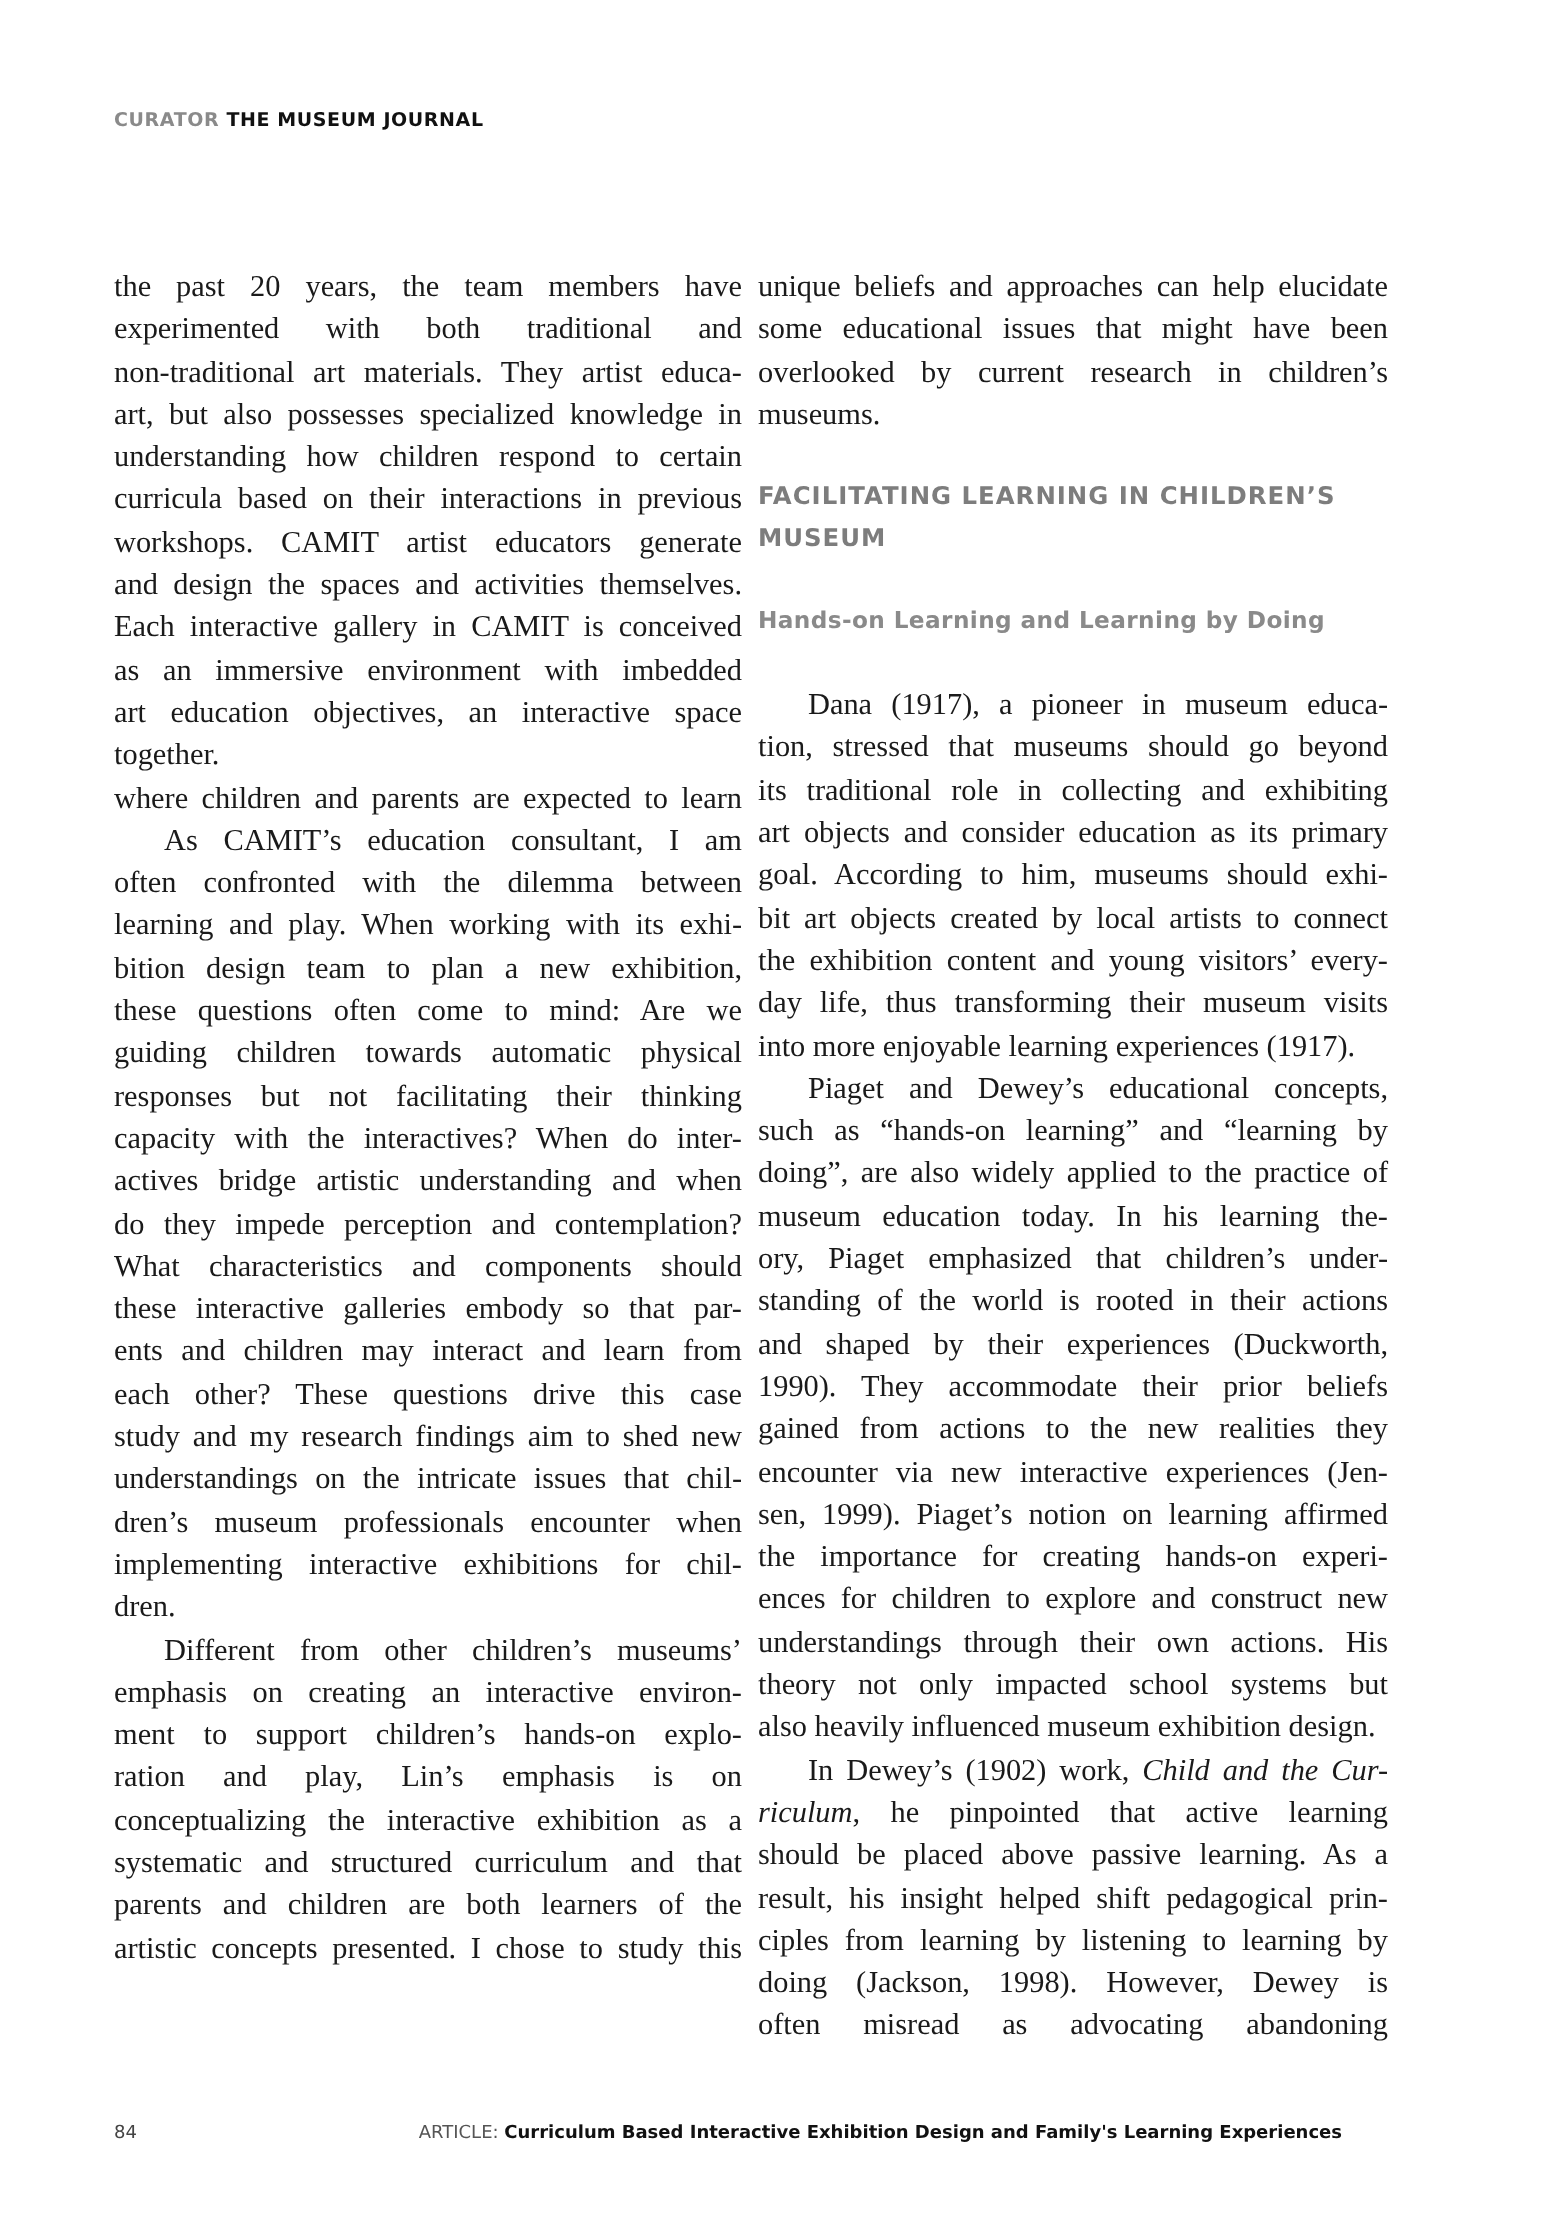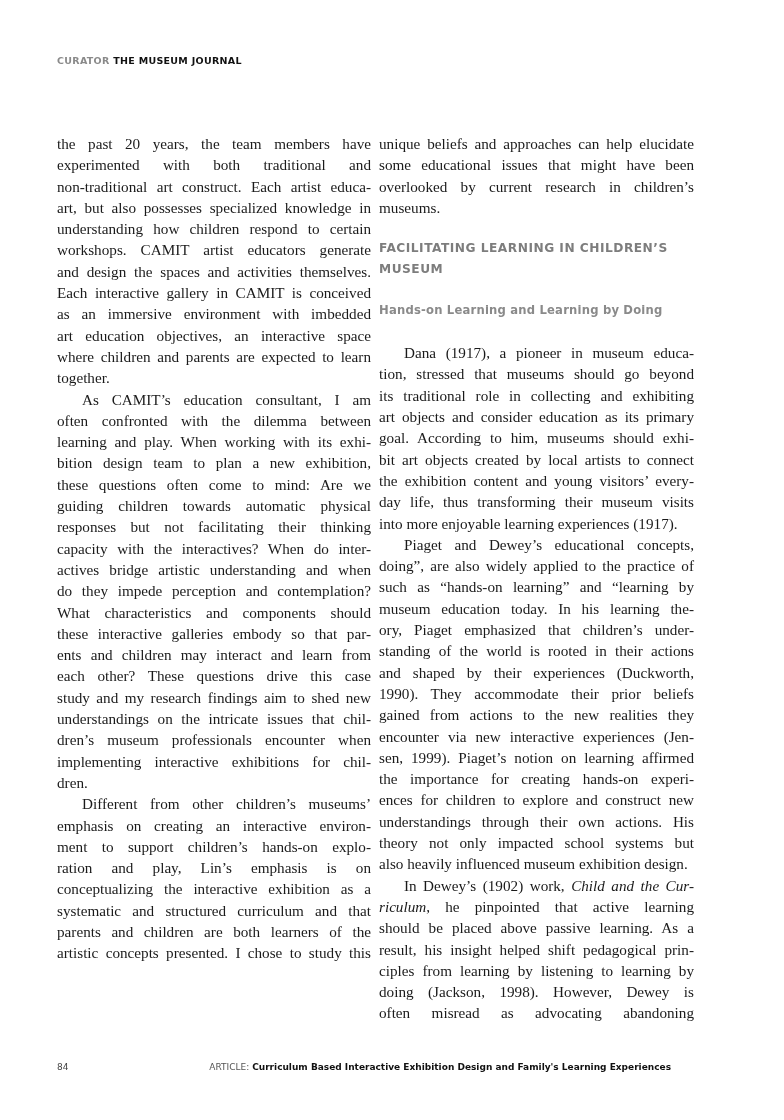--- a/index.html
+++ b/index.html
@@ -26,30 +26,31 @@
 <body>
 
 <div class="running-head">
   <span class="journal-name">CURATOR</span>
   <span class="journal-sub">THE MUSEUM JOURNAL</span>
 </div>
 
 <div class="col left" id="left-col">
     <div class="line">the past 20 years, the team members have</div>
     <div class="line">experimented with both traditional and</div>
-    <div class="line">non-traditional art construct. Each artist educa-</div>
+    <div class="line">non-traditional art materials. They artist educa-</div>
     <div class="line">art, but also possesses specialized knowledge in</div>
     <div class="line">understanding how children respond to certain</div>
+    <div class="line">curricula based on their interactions in previous</div>
     <div class="line">workshops. CAMIT artist educators generate</div>
     <div class="line">and design the spaces and activities themselves.</div>
     <div class="line">Each interactive gallery in CAMIT is conceived</div>
     <div class="line">as an immersive environment with imbedded</div>
     <div class="line">art education objectives, an interactive space</div>
+    <div class="line last">together.</div>
     <div class="line">where children and parents are expected to learn</div>
-    <div class="line last">together.</div>
     <div class="line indent">As CAMIT’s education consultant, I am</div>
     <div class="line">often confronted with the dilemma between</div>
     <div class="line">learning and play. When working with its exhi-</div>
     <div class="line">bition design team to plan a new exhibition,</div>
     <div class="line">these questions often come to mind: Are we</div>
     <div class="line">guiding children towards automatic physical</div>
     <div class="line">responses but not facilitating their thinking</div>
     <div class="line">capacity with the interactives? When do inter-</div>
     <div class="line">actives bridge artistic understanding and when</div>
     <div class="line">do they impede perception and contemplation?</div>
@@ -91,22 +92,22 @@
       <div class="line indent">Dana (1917), a pioneer in museum educa-</div>
       <div class="line">tion, stressed that museums should go beyond</div>
       <div class="line">its traditional role in collecting and exhibiting</div>
       <div class="line">art objects and consider education as its primary</div>
       <div class="line">goal. According to him, museums should exhi-</div>
       <div class="line">bit art objects created by local artists to connect</div>
       <div class="line">the exhibition content and young visitors’ every-</div>
       <div class="line">day life, thus transforming their museum visits</div>
       <div class="line last">into more enjoyable learning experiences (1917).</div>
       <div class="line indent">Piaget and Dewey’s educational concepts,</div>
+      <div class="line">such as “hands-on learning” and “learning by</div>
       <div class="line">doing”, are also widely applied to the practice of</div>
-      <div class="line">such as “hands-on learning” and “learning by</div>
       <div class="line">museum education today. In his learning the-</div>
       <div class="line">ory, Piaget emphasized that children’s under-</div>
       <div class="line">standing of the world is rooted in their actions</div>
       <div class="line">and shaped by their experiences (Duckworth,</div>
       <div class="line">1990). They accommodate their prior beliefs</div>
       <div class="line">gained from actions to the new realities they</div>
       <div class="line">encounter via new interactive experiences (Jen-</div>
       <div class="line">sen, 1999). Piaget’s notion on learning affirmed</div>
       <div class="line">the importance for creating hands-on experi-</div>
       <div class="line">ences for children to explore and construct new</div>

